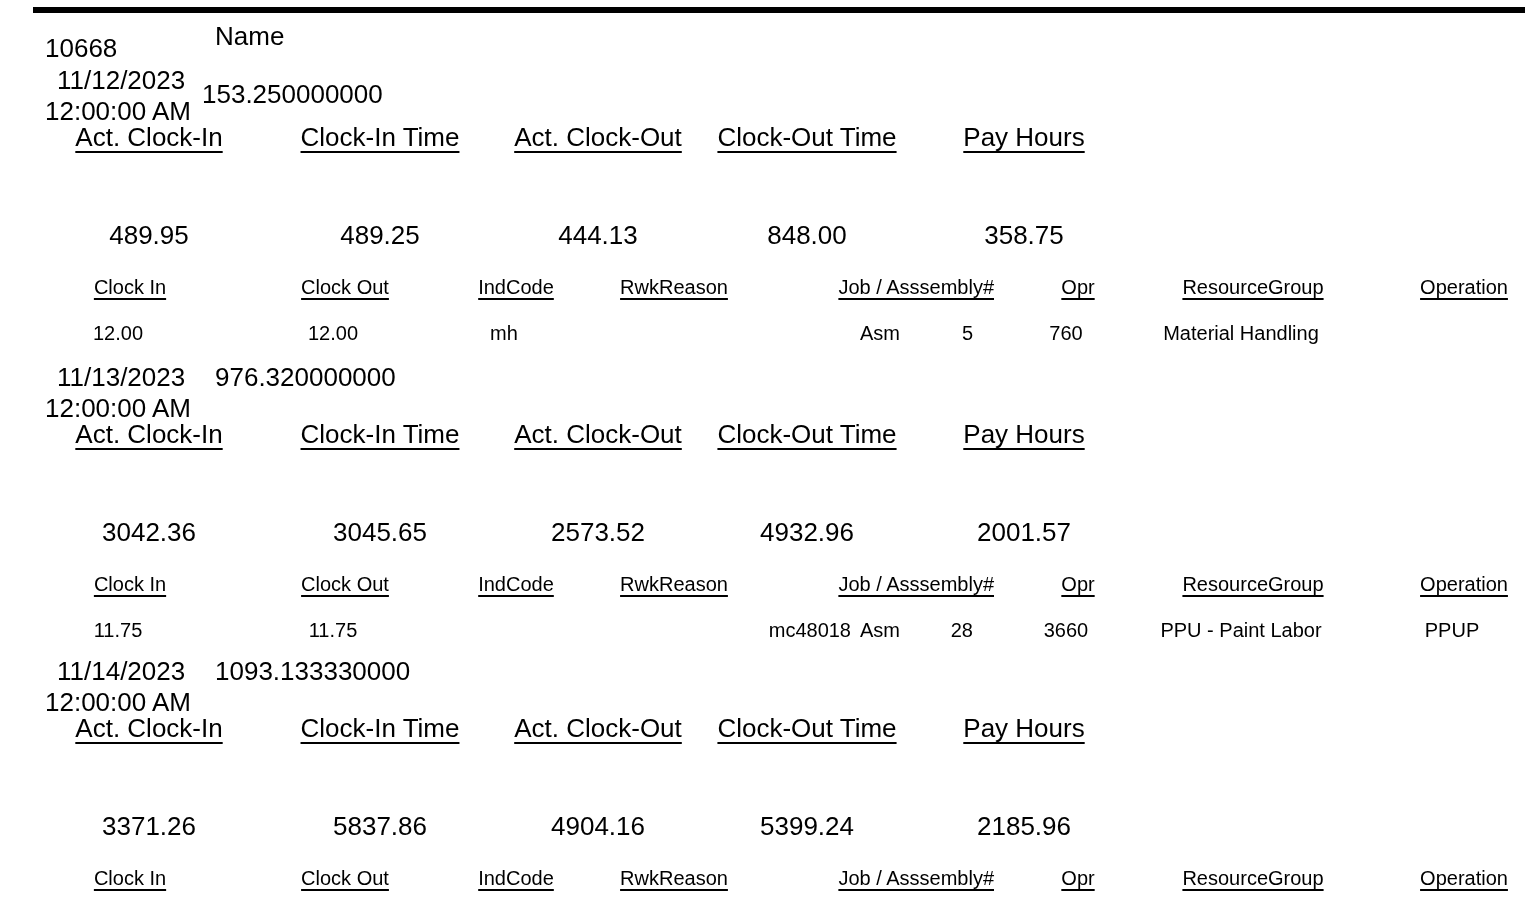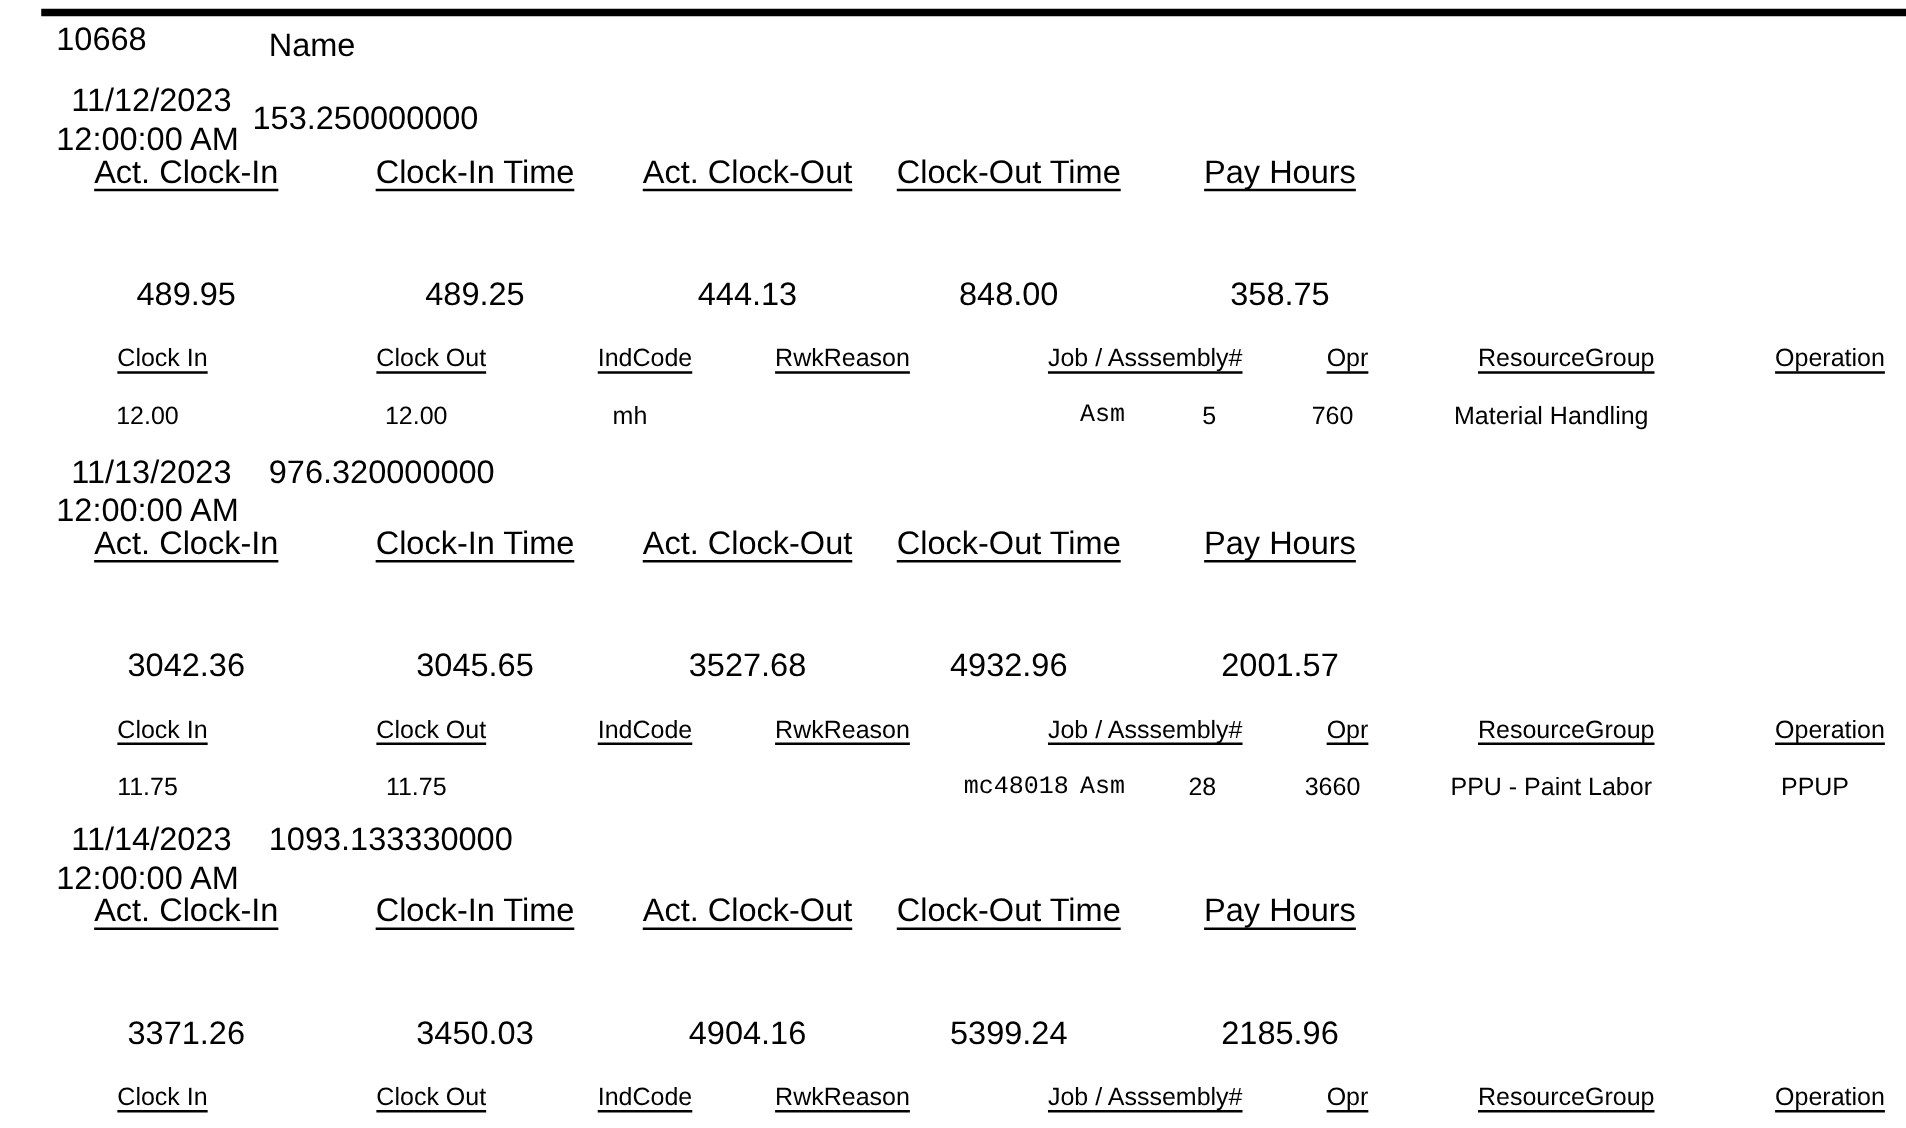--- a/index.html
+++ b/index.html
@@ -30,29 +30,29 @@
   .c-s1{left:39px;}  .c-s2{left:270px;} .c-s3{left:488px;}
   .c-s4{left:697px;} .c-s5{left:914px;}
   
   .det-cell{position:absolute;width:200px;text-align:center;}
   .c-d1{left:18px;}  .c-d2{left:233px;} .c-d3{left:404px;} .c-d4{left:562px;}
   .c-d6{left:986px;width:160px;}
   .c-d7{left:1121px;width:240px;text-align:center;}
   .c-d8{left:1379px;width:146px;}
   .c-djob-h{left:760px;width:234px;text-align:right;}
   .c-djob{left:760px;width:213px;display:flex;align-items:flex-start;}
-  .jobasm{flex:1;display:flex;justify-content:flex-end;gap:9px;font-family:Liberation Mono, monospace;}
+  .jobasm{flex:1;display:flex;justify-content:flex-end;gap:9px;}
   .asmno{width:73px;text-align:right;}
 </style>
 </head>
 <body>
 
 <div class="topbar"></div>
 
-<div class="abs big" style="top:18px;left:45px;">10668</div>
+<div class="abs big" style="top:35px;left:45px;">10668</div>
 <div class="abs big" style="top:23px;left:215px;">Name</div>
 
 <div class="section" style="top:67px;">
   <div class="abs big" style="top:0;left:57px;">11/12/2023</div>
   <div class="abs big" style="top:0;left:202px;margin-top:14px;">153.250000000</div>
   <div class="abs big" style="top:31px;left:45px;">12:00:00 AM</div>
 
   <div class="abs big" style="top:57px;left:0;right:0;">
     <span class="sum-cell c-s1"><span class="u">Act. Clock-In</span></span>
     <span class="sum-cell c-s2"><span class="u">Clock-In Time</span></span>
@@ -107,21 +107,21 @@
     <span class="sum-cell c-s1"><span class="u">Act. Clock-In</span></span>
     <span class="sum-cell c-s2"><span class="u">Clock-In Time</span></span>
     <span class="sum-cell c-s3"><span class="u">Act. Clock-Out</span></span>
     <span class="sum-cell c-s4"><span class="u">Clock-Out Time</span></span>
     <span class="sum-cell c-s5"><span class="u">Pay Hours</span></span>
   </div>
 
   <div class="abs big" style="top:155px;left:0;right:0;">
     <span class="sum-cell c-s1">3042.36</span>
     <span class="sum-cell c-s2">3045.65</span>
-    <span class="sum-cell c-s3">3527.68</span>
+    <span class="sum-cell c-s3">2573.52</span>
     <span class="sum-cell c-s4">4932.96</span>
     <span class="sum-cell c-s5">2001.57</span>
   </div>
 
   <div class="abs det" style="top:210px;left:0;right:0;">
     <span class="det-cell c-d1"><span class="u">Clock In</span></span>
     <span class="det-cell c-d2"><span class="u">Clock Out</span></span>
     <span class="det-cell c-d3"><span class="u">IndCode</span></span>
     <span class="det-cell c-d4"><span class="u">RwkReason</span></span>
     <span class="det-cell c-djob-h"><span class="u">Job / Asssembly#</span></span>
@@ -156,21 +156,21 @@
   <div class="abs big" style="top:57px;left:0;right:0;">
     <span class="sum-cell c-s1"><span class="u">Act. Clock-In</span></span>
     <span class="sum-cell c-s2"><span class="u">Clock-In Time</span></span>
     <span class="sum-cell c-s3"><span class="u">Act. Clock-Out</span></span>
     <span class="sum-cell c-s4"><span class="u">Clock-Out Time</span></span>
     <span class="sum-cell c-s5"><span class="u">Pay Hours</span></span>
   </div>
 
   <div class="abs big" style="top:155px;left:0;right:0;">
     <span class="sum-cell c-s1">3371.26</span>
-    <span class="sum-cell c-s2">3450.03</span>
+    <span class="sum-cell c-s2">5837.86</span>
     <span class="sum-cell c-s3">4904.16</span>
     <span class="sum-cell c-s4">5399.24</span>
     <span class="sum-cell c-s5">2185.96</span>
   </div>
 
   <div class="abs det" style="top:210px;left:0;right:0;">
     <span class="det-cell c-d1"><span class="u">Clock In</span></span>
     <span class="det-cell c-d2"><span class="u">Clock Out</span></span>
     <span class="det-cell c-d3"><span class="u">IndCode</span></span>
     <span class="det-cell c-d4"><span class="u">RwkReason</span></span>

